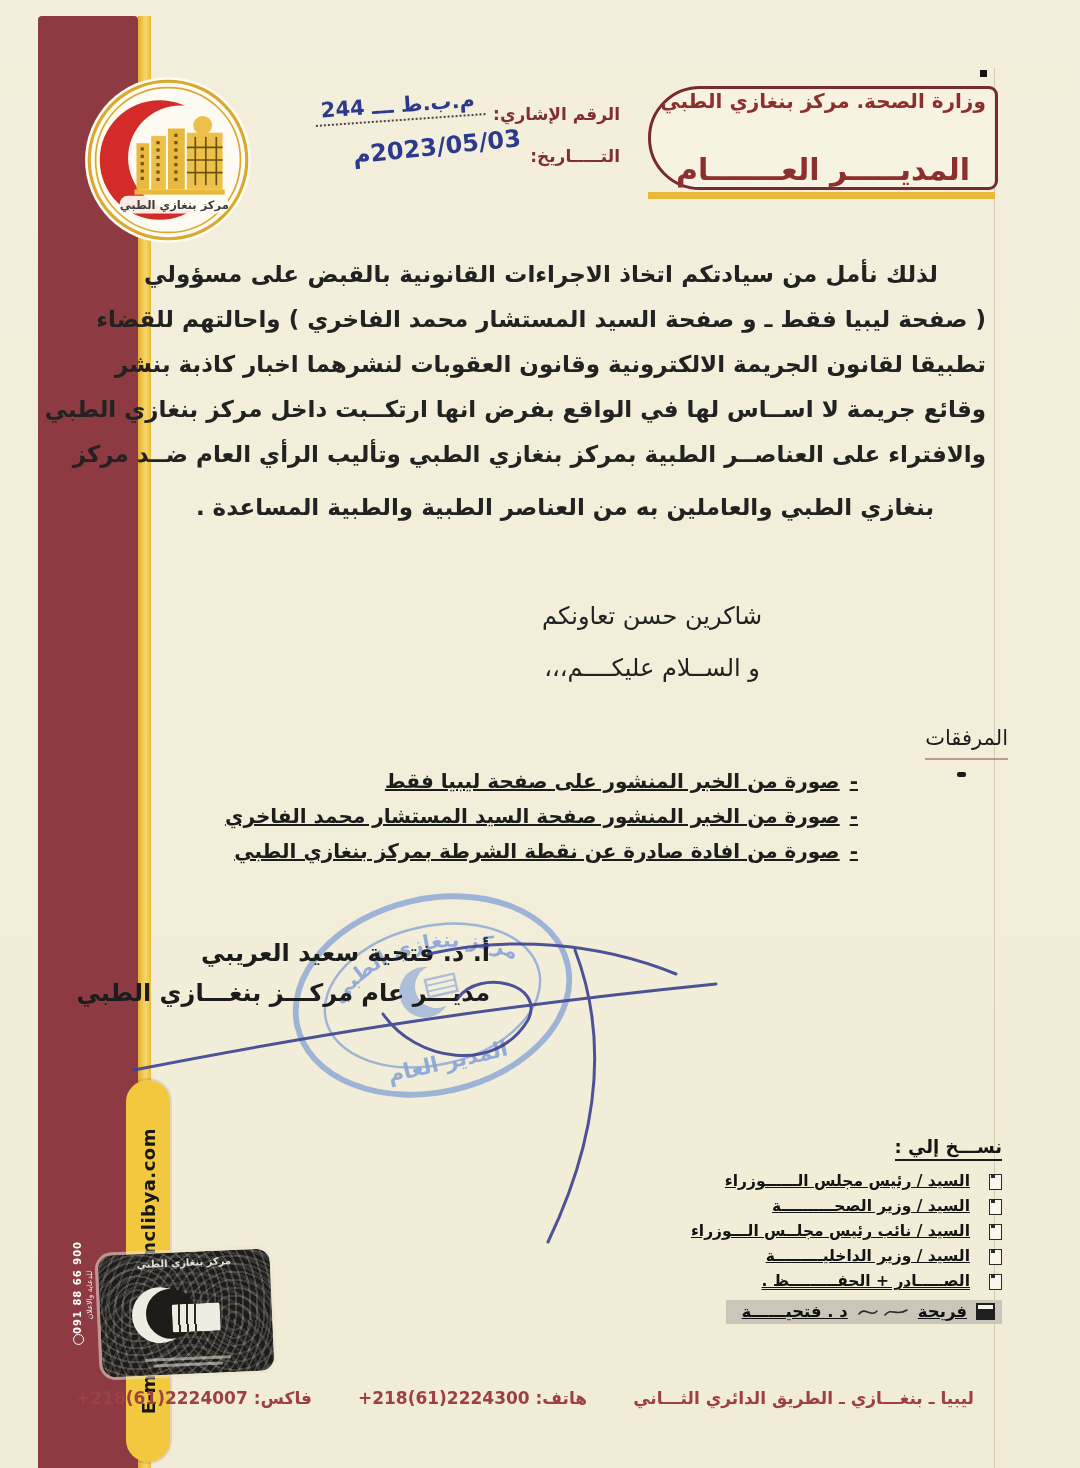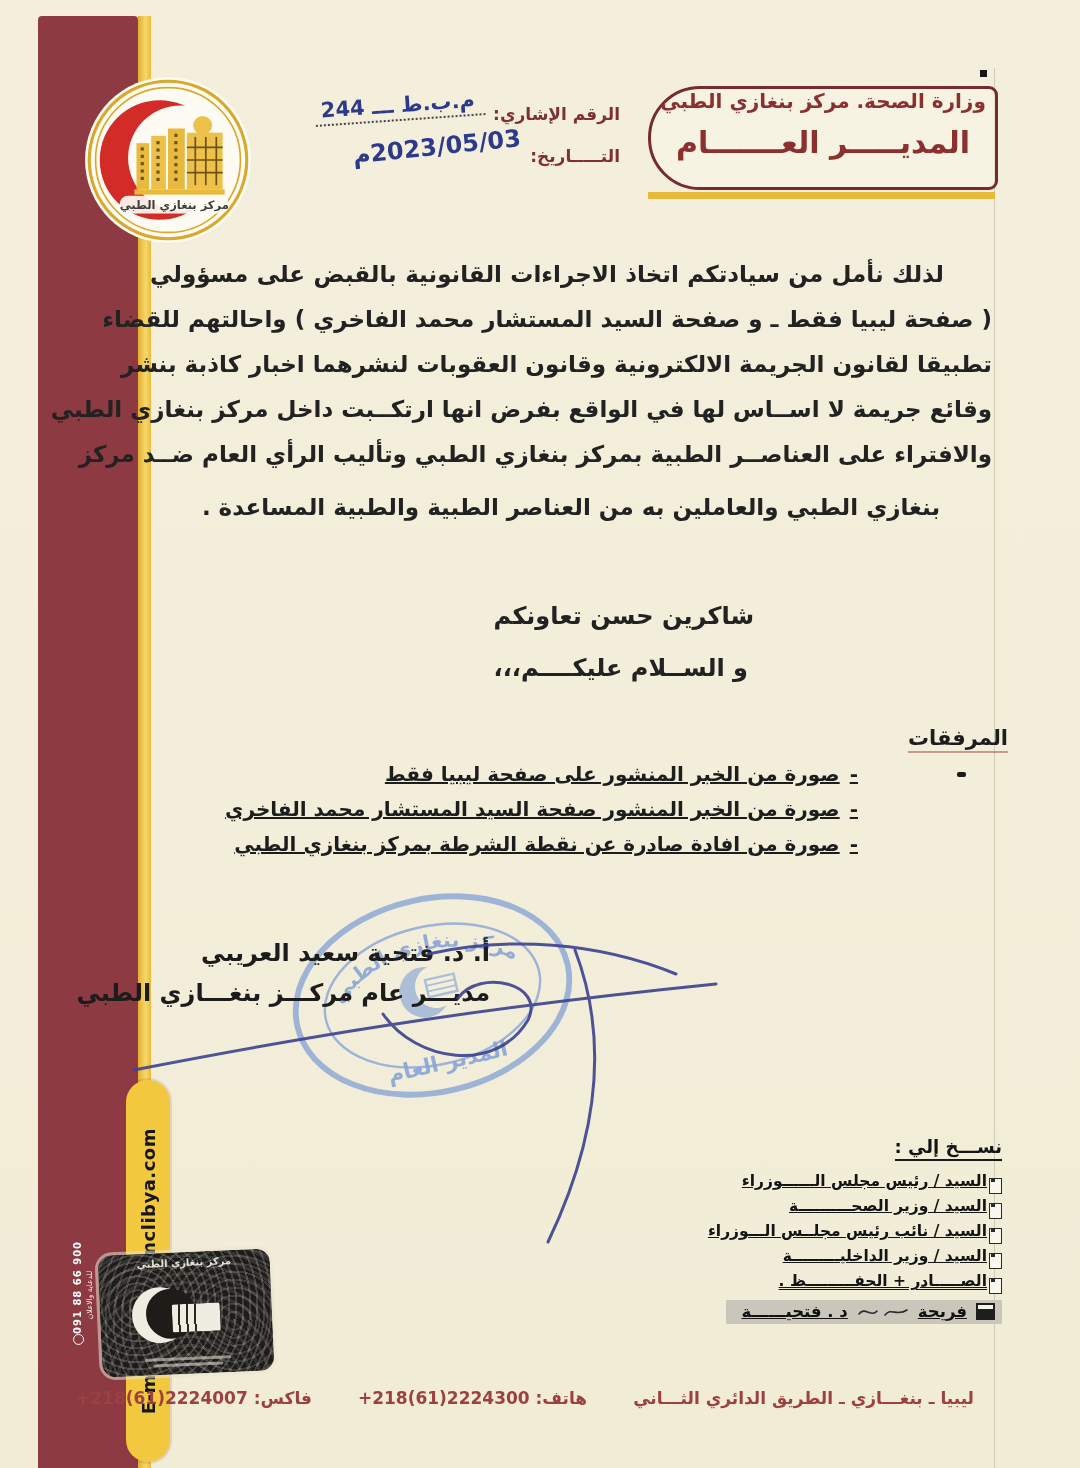--- a/index.html
+++ b/index.html
@@ -45,52 +45,52 @@
 
   
   .refdate{left:290px;top:96px;width:330px;direction:rtl;}
   .ref-row{display:flex;align-items:flex-end;gap:8px;margin-bottom:14px;}
   .ref-label{font-size:17px;font-weight:bold;color:#7e3036;white-space:nowrap;}
   .hand{font-weight:bold;color:#2d3a8c;white-space:nowrap;}
   .ref-value{font-size:21px;border-bottom:2px dotted #444;padding:0 10px 2px 6px;transform:rotate(-4deg) translateY(-3px);}
   .date-value{font-size:24px;transform:rotate(-6deg) translateY(-5px);padding-left:4px;}
 
   
-  .header-box{left:648px;top:86px;width:344px;height:98px;border:3.5px solid #772a30;border-radius:52px 9px 9px 52px;background:rgba(250,246,234,.5);display:flex;flex-direction:column;align-items:center;justify-content:flex-start;gap:12px;}
+  .header-box{left:648px;top:86px;width:344px;height:98px;border:3.5px solid #772a30;border-radius:52px 9px 9px 52px;background:rgba(250,246,234,.5);display:flex;flex-direction:column;align-items:center;justify-content:space-between;gap:12px;}
   .hb1{font-size:20px;font-weight:bold;color:#8b2f2f;white-space:nowrap;}
   .hb2{font-size:30px;font-weight:bold;color:#8b2f2f;white-space:nowrap;}
   .gold-underline{left:648px;top:192px;width:347px;height:7px;background:#e7ba3a;}
 
   
-  .body-block{left:150px;top:252px;width:842px;direction:rtl;font-size:23px;font-weight:bold;color:#222;}
+  .body-block{left:144px;top:252px;width:842px;direction:rtl;font-size:23px;font-weight:bold;color:#222;}
   .body-line{height:45px;line-height:45px;white-space:nowrap;text-align:justify;text-align-last:justify;}
   .body-line.indent{padding-right:48px;}
   .body-line.center{text-align:center;text-align-last:center;margin-top:8px;}
 
-  .closing{right:326px;top:590px;direction:rtl;text-align:left;font-size:24px;font-weight:bold;color:#222;line-height:52px;white-space:nowrap;}
+  .closing{right:318px;top:590px;direction:rtl;text-align:center;font-size:24px;font-weight:normal;color:#222;line-height:52px;white-space:nowrap;}
 
   
   .attachments{right:72px;top:726px;direction:rtl;color:#1d1d1d;}
-  .attach-heading{font-size:21px;font-weight:bold;border-bottom:2px solid rgba(140,50,50,.45);display:inline-block;padding-bottom:1px;}
+  .attach-heading{font-size:21px;font-weight:normal;border-bottom:2px solid rgba(140,50,50,.45);display:inline-block;padding-bottom:8px;}
   .attach-items{margin-top:4px;text-decoration:underline;}
   .attach-item{padding-right:150px;font-size:20px;font-weight:bold;line-height:35px;white-space:nowrap;}
   .attach-item .b{margin-left:10px;}
 
   
   .sig-block{right:590px;top:933px;direction:rtl;text-align:right;font-size:24px;font-weight:bold;color:#1c1c1c;line-height:40px;white-space:nowrap;z-index:3;}
 
   
   .stamp{left:285px;top:893px;width:295px;height:205px;transform:rotate(-13deg);opacity:.92;z-index:2;}
   
   .sig-strokes{left:128px;top:912px;width:640px;height:340px;z-index:4;pointer-events:none;}
 
   
   .copies{right:78px;top:1136px;direction:rtl;color:#141414;text-decoration:underline;}
   .copies-heading{font-size:18px;font-weight:bold;border-bottom:2.5px solid #1a1a1a;display:inline-block;padding-bottom:2px;margin-bottom:8px;}
-  .copies-item{display:flex;align-items:flex-end;gap:2px;font-size:15.5px;font-weight:bold;line-height:25px;white-space:nowrap;}
+  .copies-item{display:flex;align-items:center;gap:19px;font-size:15.5px;font-weight:bold;line-height:25px;white-space:nowrap;}
   .copies-item.u span.t{text-decoration:underline;text-underline-offset:3px;}
   .doc-icon{flex:none;width:11px;height:14px;background:#faf7ee;border:1.6px solid #2a2a2a;position:relative;}
   .doc-icon:after{content:"";position:absolute;left:1px;top:-1px;width:4px;height:4px;background:#2a2a2a;}
   .copies-note{margin-top:6px;background:#cbc6ba;display:flex;align-items:center;gap:9px;padding:2px 7px 3px 16px;width:fit-content;font-size:16.5px;font-weight:bold;color:#111;}
   .floppy-icon{flex:none;width:15px;height:13px;border:2px solid #1e1e1e;background:linear-gradient(180deg,#f6f3e9 0 4px,#1e1e1e 4px 100%);}
   .scribble{flex:none;}
 
   
   .footer{left:0;right:30px;top:1388px;display:flex;direction:rtl;justify-content:center;align-items:baseline;gap:46px;color:#9d4040;font-size:17px;font-weight:bold;white-space:nowrap;}
   .ltrnum{direction:ltr;unicode-bidi:isolate;display:inline-block;}

